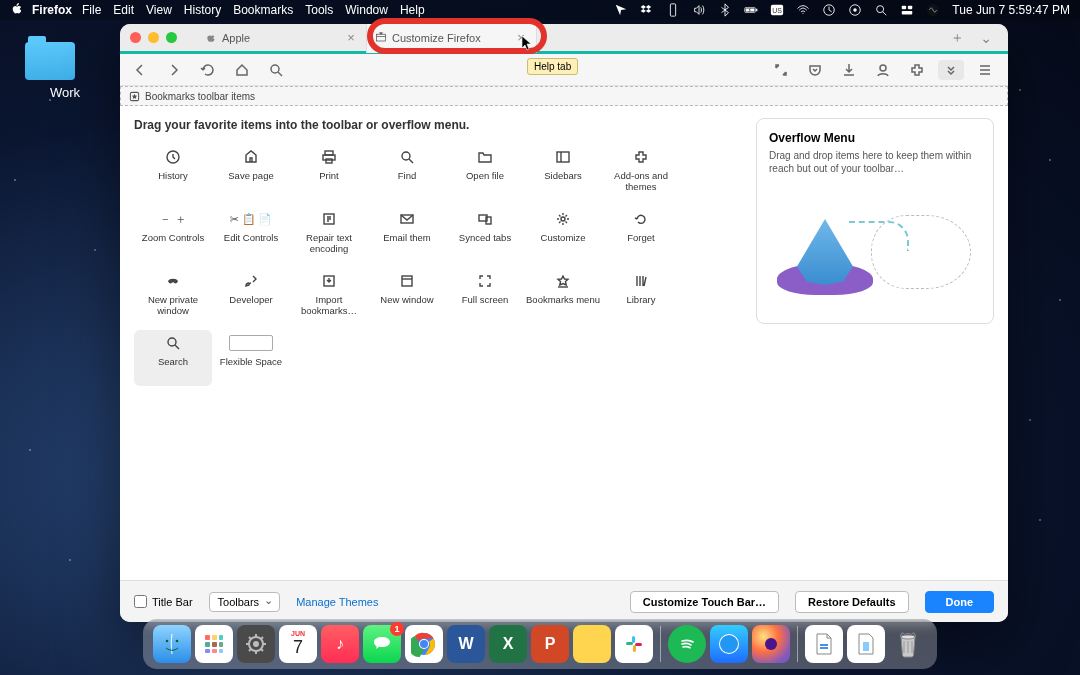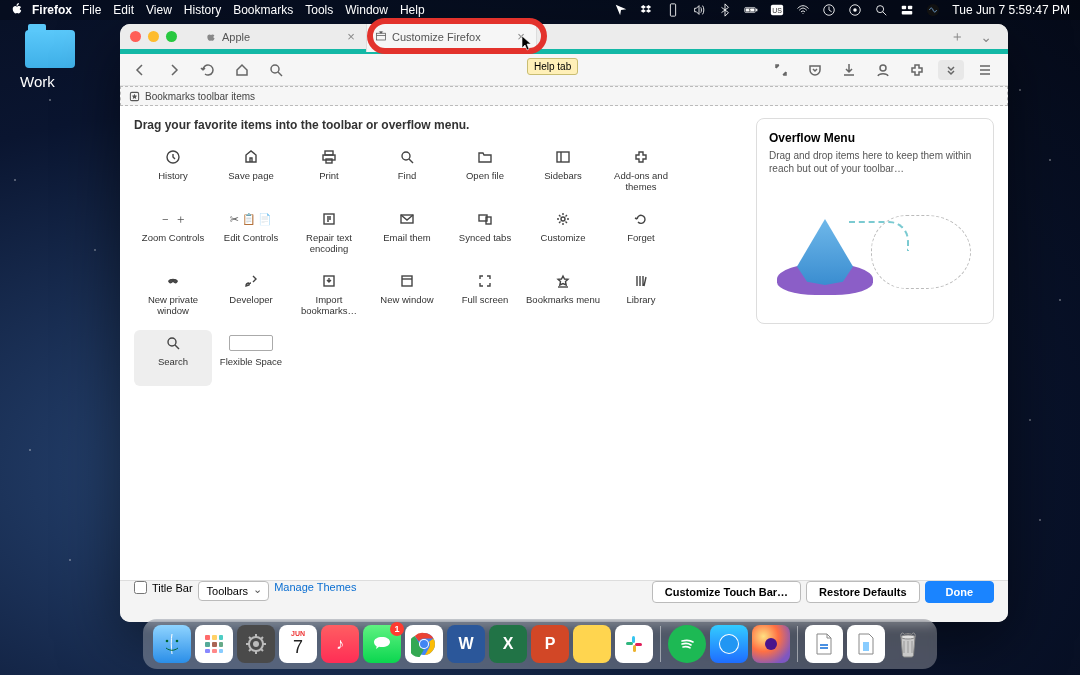--- a/index.html
+++ b/index.html
@@ -20,26 +20,26 @@
 
 .menubar { position:absolute; top:0; left:0; right:0; height:20px; background:rgba(0,0,0,.18); display:flex; align-items:center; padding:0 10px; color:#fff; font-size:12px; z-index:5; }
 .menubar .apple { width:14px; margin-right:8px; }
 .menubar .app { font-weight:600; margin-right:10px; }
 .menubar .m { margin-right:12px; cursor:default; }
 .menubar .spacer { flex:1; }
 .menubar .ricon { margin-left:12px; display:inline-flex; align-items:center; }
 .menubar svg { width:14px; height:14px; fill:#fff; }
 .clock { margin-left:12px; font-size:12px; }
 
-.desktop-icon { position:absolute; top:30px; left:20px; width:60px; text-align:left; color:#fff; font-size:15px; }
+.desktop-icon { position:absolute; top:42px; left:20px; width:60px; text-align:right; color:#fff; font-size:13px; }
 .folder { width:50px; height:38px; margin:0 auto 5px; background:linear-gradient(#5ac8fa,#3fb0e8); border-radius:4px; position:relative; }
 .folder::before { content:''; position:absolute; top:-6px; left:3px; width:18px; height:8px; background:#5ac8fa; border-radius:2px 2px 0 0; }
 
 .win { position:absolute; top:24px; left:120px; width:888px; height:598px; background:#f6f6f6; border-radius:10px; box-shadow:0 20px 60px rgba(0,0,0,.5); overflow:hidden; display:flex; flex-direction:column; }
-.tabbar { height:30px; background:#ececec; display:flex; align-items:center; padding-left:10px; position:relative; border-bottom:5px solid #14b8a6; }
+.tabbar { height:30px; background:#ececec; display:flex; align-items:center; padding-left:10px; position:relative; border-bottom:3px solid #14b8a6; }
 .traffic { display:flex; gap:7px; margin-right:20px; }
 .tl { width:11px; height:11px; border-radius:50%; }
 .tl.r{background:#ff5f57}.tl.y{background:#febc2e}.tl.g{background:#28c840}
 .tab { flex:0 0 170px; height:30px; display:flex; align-items:center; padding:0 8px; font-size:11px; color:#555; border-right:1px solid #ddd; position:relative; }
 .tab.active { background:#f6f6f6; }
 .tab .fav { width:12px; height:12px; margin-right:5px; flex-shrink:0; }
 .tab .tx { flex:1; white-space:nowrap; overflow:hidden; }
 .tab .close { width:14px; height:14px; display:flex; align-items:center; justify-content:center; color:#888; font-size:13px; }
 .tabend { margin-left:auto; display:flex; gap:16px; align-items:center; padding-right:16px; color:#888; }
 .newtab,.tabdrop{ font-size:14px; }
@@ -70,21 +70,21 @@
 
 .ofpanel { width:238px; border:1px solid #ddd; border-radius:8px; padding:12px; background:#fff; align-self:flex-start; }
 .ofpanel h3 { font-size:12px; font-weight:700; margin-bottom:4px; }
 .ofpanel p { font-size:10px; color:#555; line-height:1.3; }
 .ofimg { margin-top:16px; height:120px; position:relative; }
 .drop { width:56px; height:66px; background:linear-gradient(#6fb8ea,#3a8dd0); clip-path:polygon(50% 0,100% 72%,82% 95%,50% 100%,18% 95%,0 72%); position:absolute; left:28px; top:28px; }
 .dropbody { position:absolute; left:8px; top:72px; width:96px; height:32px; background:#8b5ec7; border-radius:50% 50% 40% 40%; }
 .cloud { position:absolute; right:10px; top:24px; width:100px; height:74px; border:1.5px dashed #bbb; border-radius:40px 50px 50px 40px / 40px 42px 42px 40px; }
 .arrowline { position:absolute; left:80px; top:30px; width:60px; height:30px; border-top:2px dashed #7bcad1; border-right:2px dashed #7bcad1; border-radius:0 20px 0 0; }
 
-.footer { height:42px; border-top:1px solid #ddd; background:#f4f4f4; display:flex; align-items:flex-start; padding:0 14px; gap:5px; font-size:11px; }
+.footer { height:42px; border-top:1px solid #ddd; background:#f4f4f4; display:flex; align-items:center; padding:0 14px; gap:16px; font-size:11px; }
 .chk { display:flex; align-items:center; gap:5px; }
 .chk input{width:13px;height:13px}
 .sel { padding:3px 20px 3px 8px; border:1px solid #bbb; border-radius:4px; background:#fff; font-size:11px; position:relative; }
 .sel::after{content:'⌄';position:absolute;right:6px;top:1px;color:#555}
 .link { color:#0a6ed1; cursor:pointer; }
 .footer .grow{flex:1}
 .fbtn { padding:4px 12px; border:1px solid #bbb; border-radius:4px; background:#fff; font-size:11px; cursor:pointer;font-weight:bold; }
 .fbtn.primary { background:#1a84ff; color:#fff; border-color:#1a84ff; padding:4px 20px; }
 
 .redring { position:absolute; top:18px; left:367px; width:180px; height:36px; border:6px solid #e3322c; border-radius:22px; z-index:20; pointer-events:none; }

